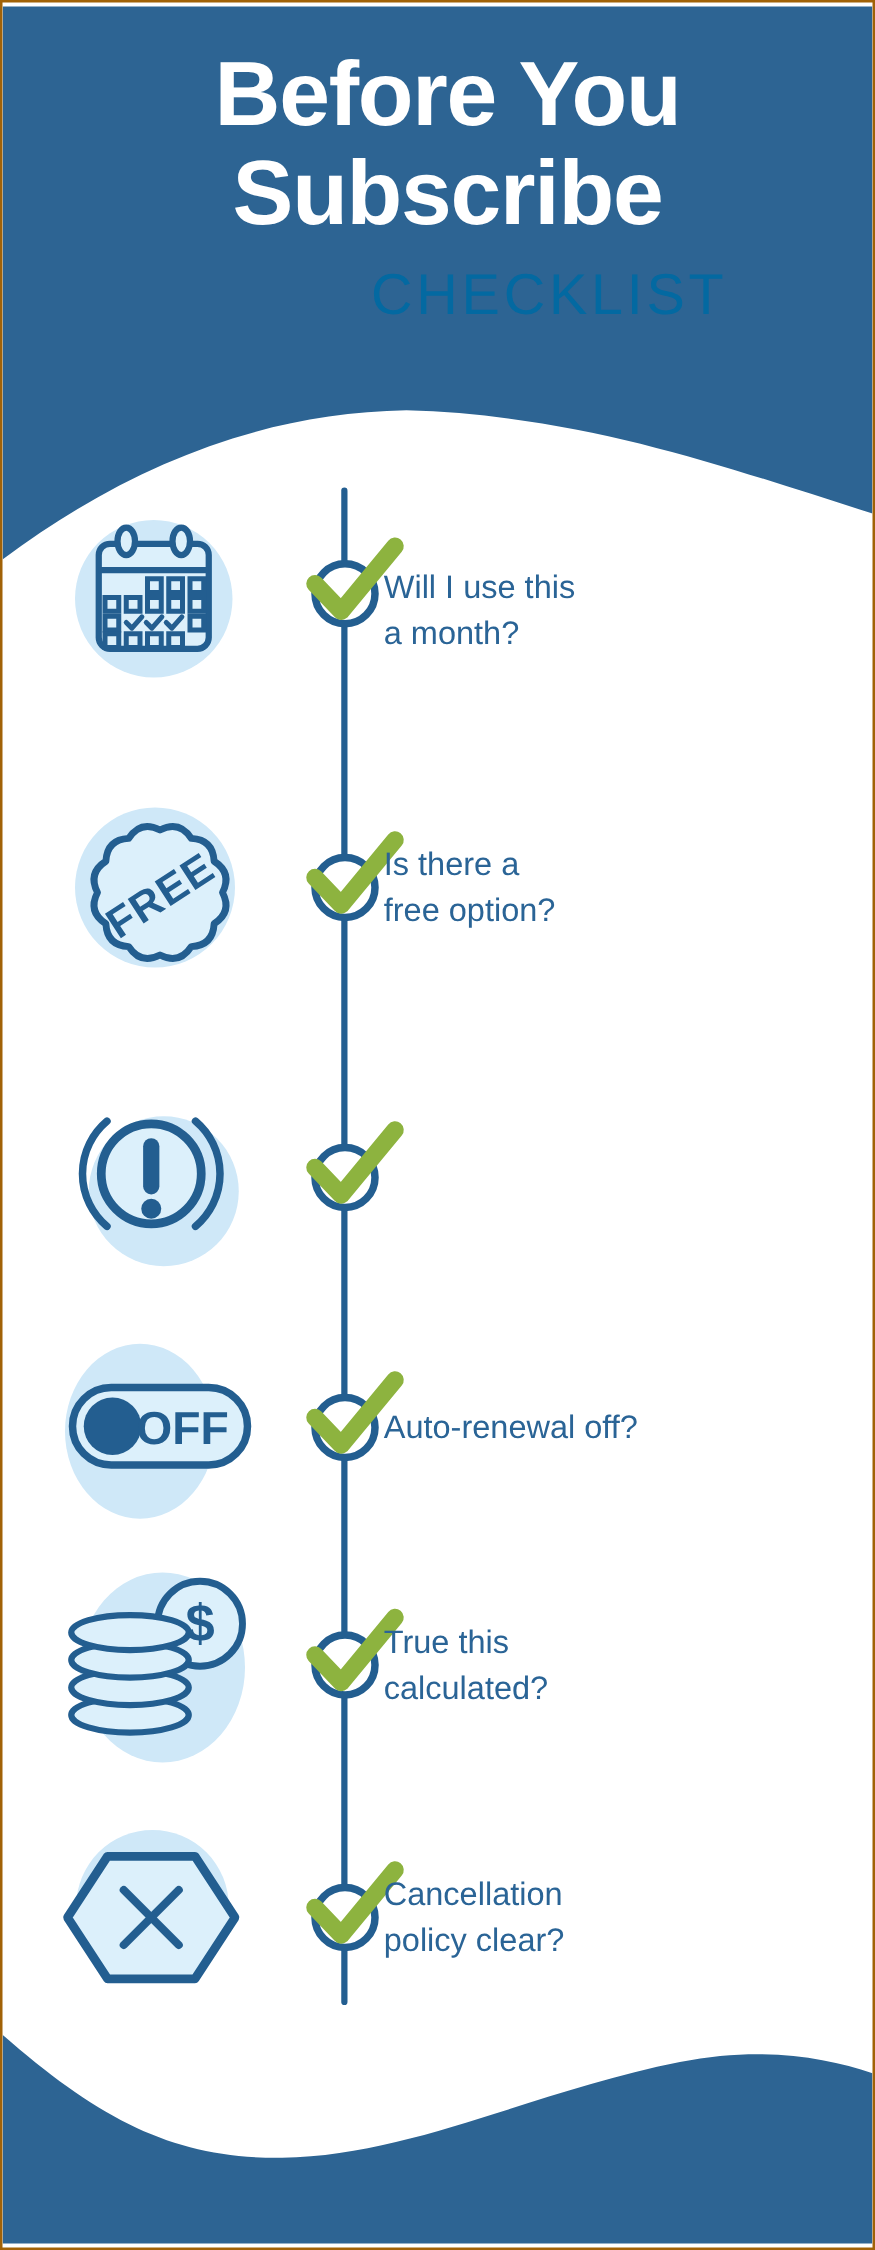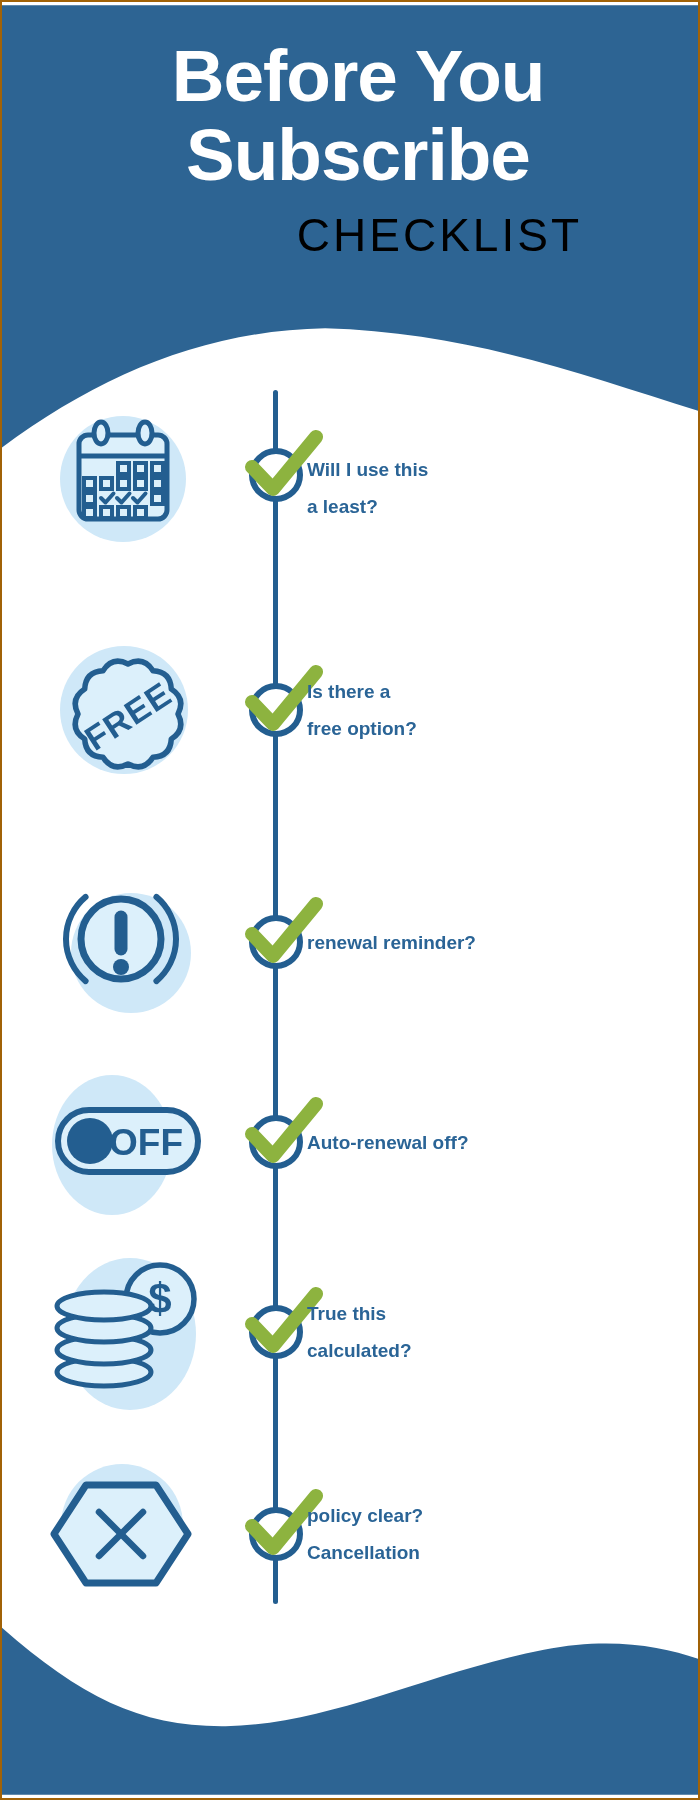--- a/index.html
+++ b/index.html
@@ -23,21 +23,21 @@
     color:#ffffff;
     font-weight:bold;
     font-size:73px;
     line-height:79px;
     letter-spacing:-1px;
   }
   .subtitle{
     margin-top:14px;
     text-align:right;
     padding-right:116px;
-    color:#000000;
+    color:#0369a1;
     font-size:46px;
     font-weight:400;
     letter-spacing:3px;
   }
 
   
   .timeline{
     position:absolute;left:271px;top:388px;width:5px;height:1214px;
     background:#235e90;z-index:1;border-radius:3px;
   }
@@ -46,21 +46,21 @@
   .icon{position:absolute;}
   .node-circle{
     position:absolute;left:247px;top:-27px;
     width:42px;height:42px;border:6px solid #235e90;border-radius:50%;
     background:#ffffff;
   }
   .check{position:absolute;left:238px;top:-52px;width:90px;height:84px;}
   .q{
     position:absolute;left:305px;top:0;width:360px;
     transform:translateY(-50%);
-    color:#2a6496;font-size:19px;line-height:37px;font-weight:700;
+    color:#2a6496;font-size:26px;line-height:37px;font-weight:400;
   }
   .q.down{top:13px;}
 </style>
 </head>
 <body>
 
 <div class="canvas">
 
   <svg id="bg" viewBox="0 0 700 1800">
     <path fill="#2d6493" d="M0,0 H700 V408 C585,372 470,329 325,325 C205,327 98,372 0,445 Z"></path>
@@ -105,21 +105,21 @@
         <path d="M70,99 l4.5,4.5 l8,-9"></path>
         <path d="M86,99 l4.5,4.5 l8,-9"></path>
       </g>
     </svg>
     <div class="node-circle"></div>
     <svg class="check" viewBox="0 0 90 84">
       <path d="M12,44 L33,66 L76,14" fill="none" stroke="#8db33f" stroke-width="14" stroke-linecap="round" stroke-linejoin="round"></path>
     </svg>
     <div class="q down">
       <div>Will I use this</div>
-      <div>a least?</div>
+      <div>a month?</div>
     </div>
   </div>
 
   <div class="row" style="top:708px">
     <svg class="icon" style="left:50px;top:-72px" width="152" height="152" viewBox="0 0 152 152">
       <circle cx="72" cy="72" r="64" fill="#cfe8f8"></circle>
       <path fill="#dcf0fb" stroke="#235e90" stroke-width="5.5" stroke-linejoin="round" d="M126,76
            Q134,91.5 119.3,101
            Q118.4,118.4 101,119.3
            Q91.5,134 76,126
@@ -151,21 +151,20 @@
       <path d="M38.6,29.9 A55,55 0 0 0 38.6,114.1" fill="none" stroke="#235e90" stroke-width="6" stroke-linecap="round"></path>
       <path d="M109.4,29.9 A55,55 0 0 1 109.4,114.1" fill="none" stroke="#235e90" stroke-width="6" stroke-linecap="round"></path>
       <line x1="74" y1="50" x2="74" y2="82" stroke="#235e90" stroke-width="13" stroke-linecap="round"></line>
       <circle cx="74" cy="100" r="8" fill="#235e90"></circle>
     </svg>
     <div class="node-circle"></div>
     <svg class="check" viewBox="0 0 90 84">
       <path d="M12,44 L33,66 L76,14" fill="none" stroke="#8db33f" stroke-width="14" stroke-linecap="round" stroke-linejoin="round"></path>
     </svg>
     <div class="q">
-      <div>renewal reminder?</div>
     </div>
   </div>
 
   <div class="row" style="top:1140px">
     <svg class="icon" style="left:36px;top:-75px" width="172" height="152" viewBox="0 0 172 152">
       <ellipse cx="74" cy="78" rx="60" ry="70" fill="#cfe8f8"></ellipse>
       <rect x="20" y="43" width="140" height="62" rx="31" fill="#dcf0fb" stroke="#235e90" stroke-width="6"></rect>
       <circle cx="52" cy="74" r="23" fill="#235e90"></circle>
       <text x="108" y="88" text-anchor="middle" font-size="37" font-weight="600" fill="#235e90">OFF</text>
     </svg>
@@ -207,18 +206,18 @@
       <g stroke="#235e90" stroke-width="6.5" stroke-linecap="round">
         <line x1="57" y1="53" x2="101" y2="97"></line>
         <line x1="101" y1="53" x2="57" y2="97"></line>
       </g>
     </svg>
     <div class="node-circle"></div>
     <svg class="check" viewBox="0 0 90 84">
       <path d="M12,44 L33,66 L76,14" fill="none" stroke="#8db33f" stroke-width="14" stroke-linecap="round" stroke-linejoin="round"></path>
     </svg>
     <div class="q">
+      <div>Cancellation</div>
       <div>policy clear?</div>
-      <div>Cancellation</div>
     </div>
   </div>
 
 </div>
 
 </body></html>

